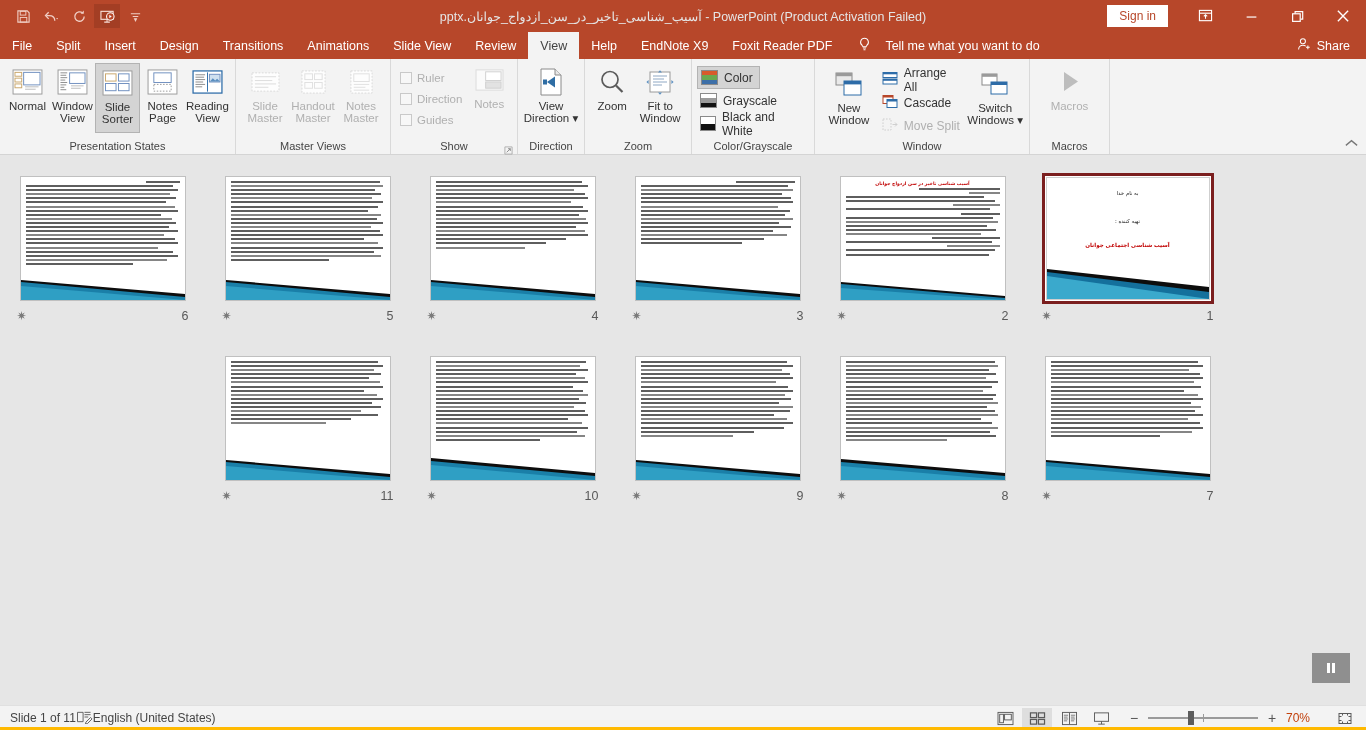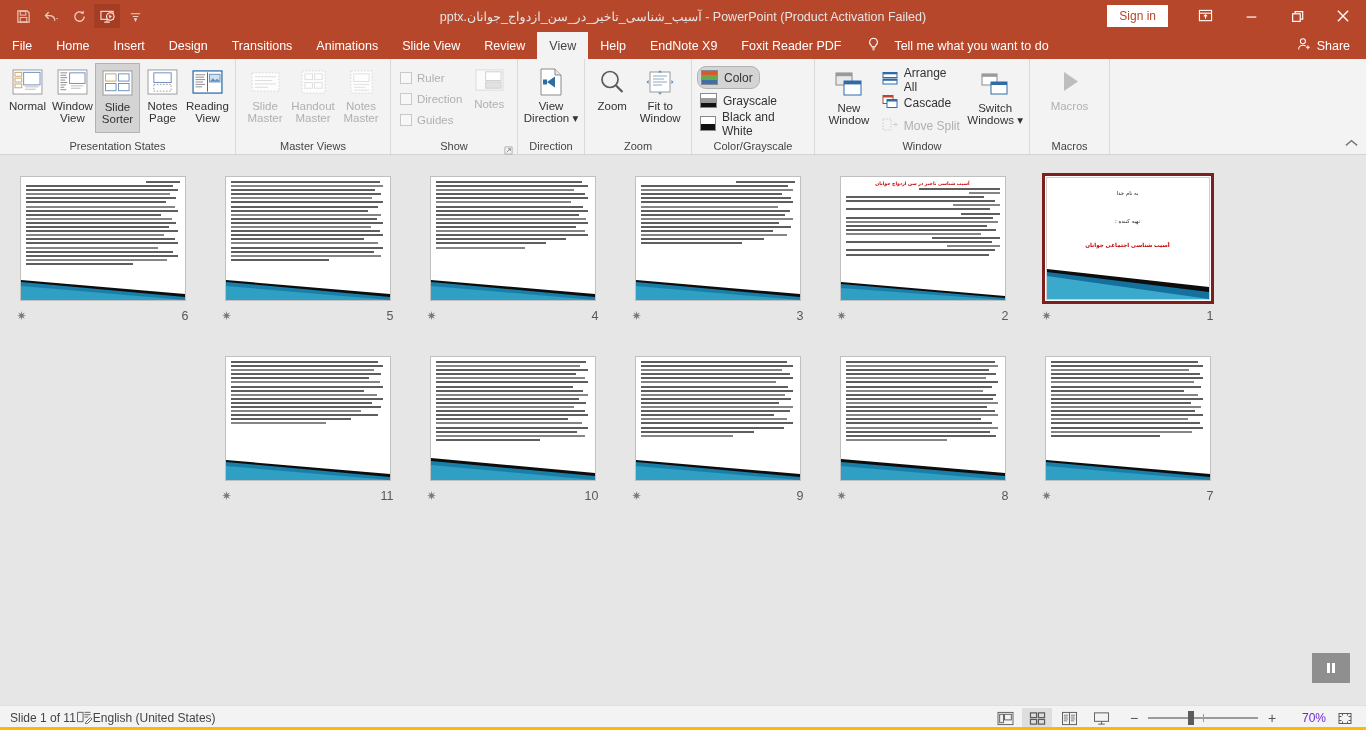--- a/index.html
+++ b/index.html
@@ -108,21 +108,21 @@
   
   .checkrow {
     display: flex; align-items: center; gap: 5px;
     font-size: 11.5px; color: #b0b0b0; height: 21px; padding: 0 4px;
   }
   .cbox {
     width: 12px; height: 12px; border: 1px solid #c9c9c9; background: #f7f7f7;
   }
   .colrow {
     display: flex; align-items: center; gap: 6px;
-    font-size: 12px; color: #333; height: 23px; padding: 1px 6px 1px 3px; border-radius: 9px;
+    font-size: 12px; color: #333; height: 23px; padding: 1px 6px 1px 3px;
   }
   .colrow.sel { background: #d4d4d4; border: 1px solid #b3b3b3; }
   .swatch { width: 17px; height: 15px; border: 1px solid #8a8a8a; display:flex; flex-direction:column;}
   .winrow {
     display: flex; align-items: center; gap: 6px;
     font-size: 12px; color: #333; height: 23px; padding: 1px 4px;
   }
   .winrow.disabled { color: #b0b0b0; }
 
   .collapse-ribbon {
@@ -206,21 +206,21 @@
   .zoomctl { display: flex; align-items: center; gap: 6px; margin-left: 8px; }
   .zsign { width: 16px; text-align:center; color:#555; font-size: 14px; }
   .ztrack {
     width: 110px; height: 14px; position: relative; display:flex; align-items:center;
   }
   .ztrack .bar { position:absolute; left:0; right:0; height:2px; background:#9a9a9a; }
   .ztrack .mid { position:absolute; left:50%; width:1px; height:8px; background:#9a9a9a; }
   .ztrack .knob {
     position:absolute; left: 36%; width:6px; height:14px; background:#5c5c5c;
   }
-  .zlabel { width: 40px; text-align: right; color: #6d28d9; }
+  .zlabel { width: 40px; color: #c2410c; }
   .fitbtn { width: 26px; display:flex; align-items:center; justify-content:center; color:#555; }
   .anim-badge {
     position: absolute; right: 16px; bottom: 22px;
     width: 38px; height: 30px; background: #8f8f8f;
     display: flex; align-items: center; justify-content: center;
     color: #fff;
   }
 </style>
 </head>
 <body>
@@ -291,21 +291,21 @@
     <div class="win-btn close">
       <svg width="14" height="14" viewBox="0 0 12 12">
           <path d="M1.6 1.6l8.8 8.8M10.4 1.6l-8.8 8.8" stroke="#ffffff" stroke-width="1.2"></path>
         </svg>
     </div>
   </div>
 </div>
 
 <div class="tabstrip">
   <div class="tab file">File</div>
-  <div class="tab">Home</div>
+  <div class="tab">Split</div>
   <div class="tab">Insert</div>
   <div class="tab">Design</div>
   <div class="tab">Transitions</div>
   <div class="tab">Animations</div>
   <div class="tab">Slide View</div>
   <div class="tab">Review</div>
   <div class="tab active">View</div>
   <div class="tab">Help</div>
   <div class="tab">EndNote X9</div>
   <div class="tab">Foxit Reader PDF</div>

